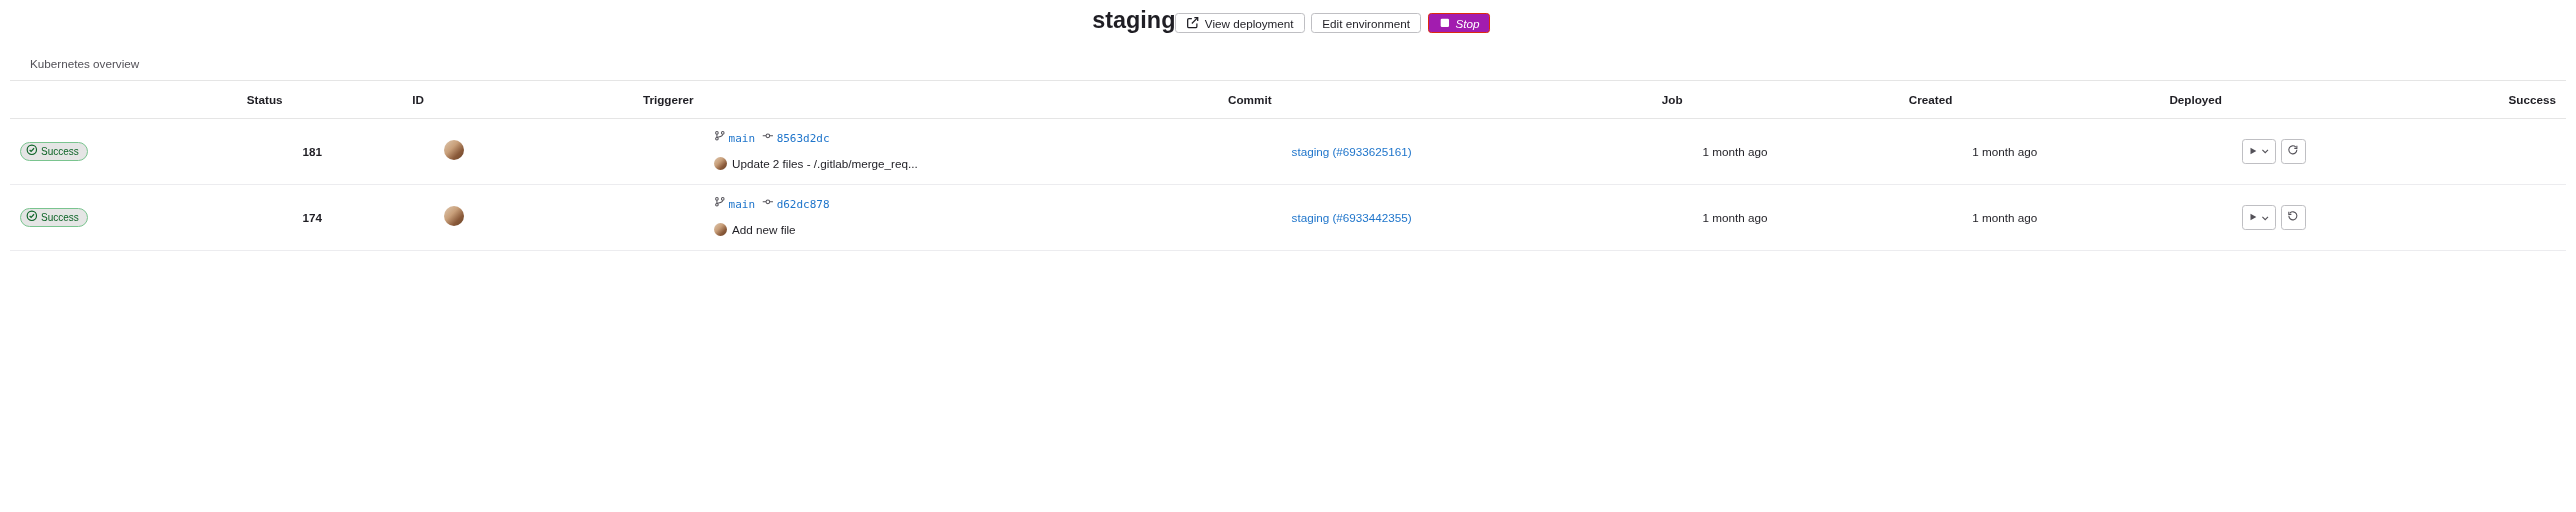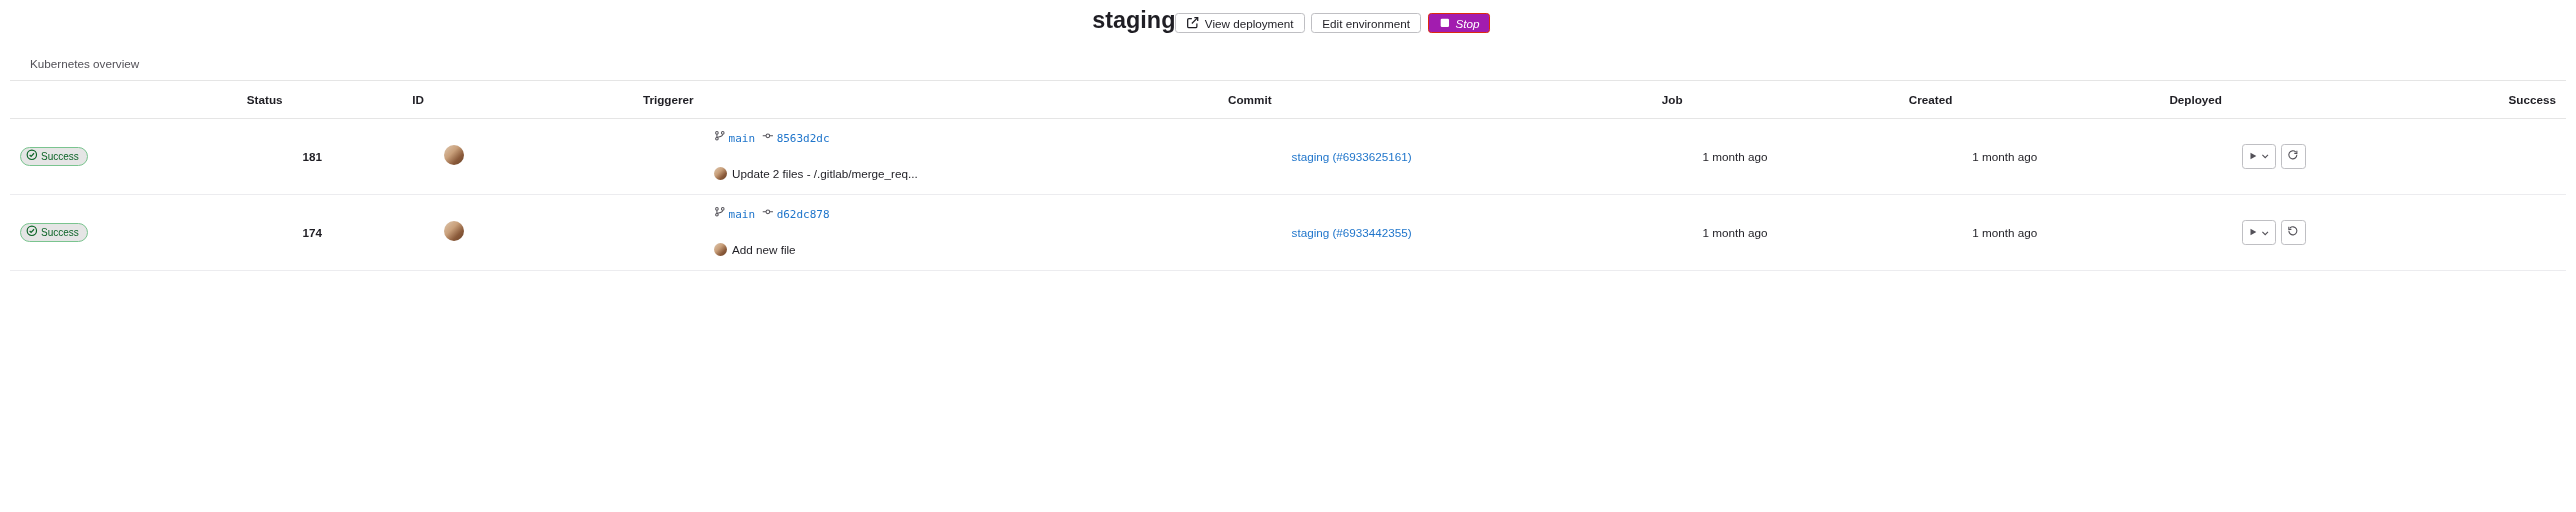--- a/index.html
+++ b/index.html
@@ -132,21 +132,21 @@
     gap: 3.3px;
     font-family: ui-monospace, SFMono-Regular, Menlo, monospace;
     font-size: 11px;
   }
   .commit-line2 {
     display: flex;
     align-items: center;
     gap: 1.7px;
     font-size: 11.7px;
     color: #1f1e24;
-    margin-top: 17px;
+    margin-top: 7px;
   }
   .link { color: #1f75cb; text-decoration: none; cursor: pointer; }
   .link-mono {
     color: #1f75cb;
     font-family: ui-monospace, SFMono-Regular, Menlo, monospace;
     font-size: 11px;
     cursor: pointer;
   }
   .id-cell { font-weight: 600; }
   .icon-btn {

